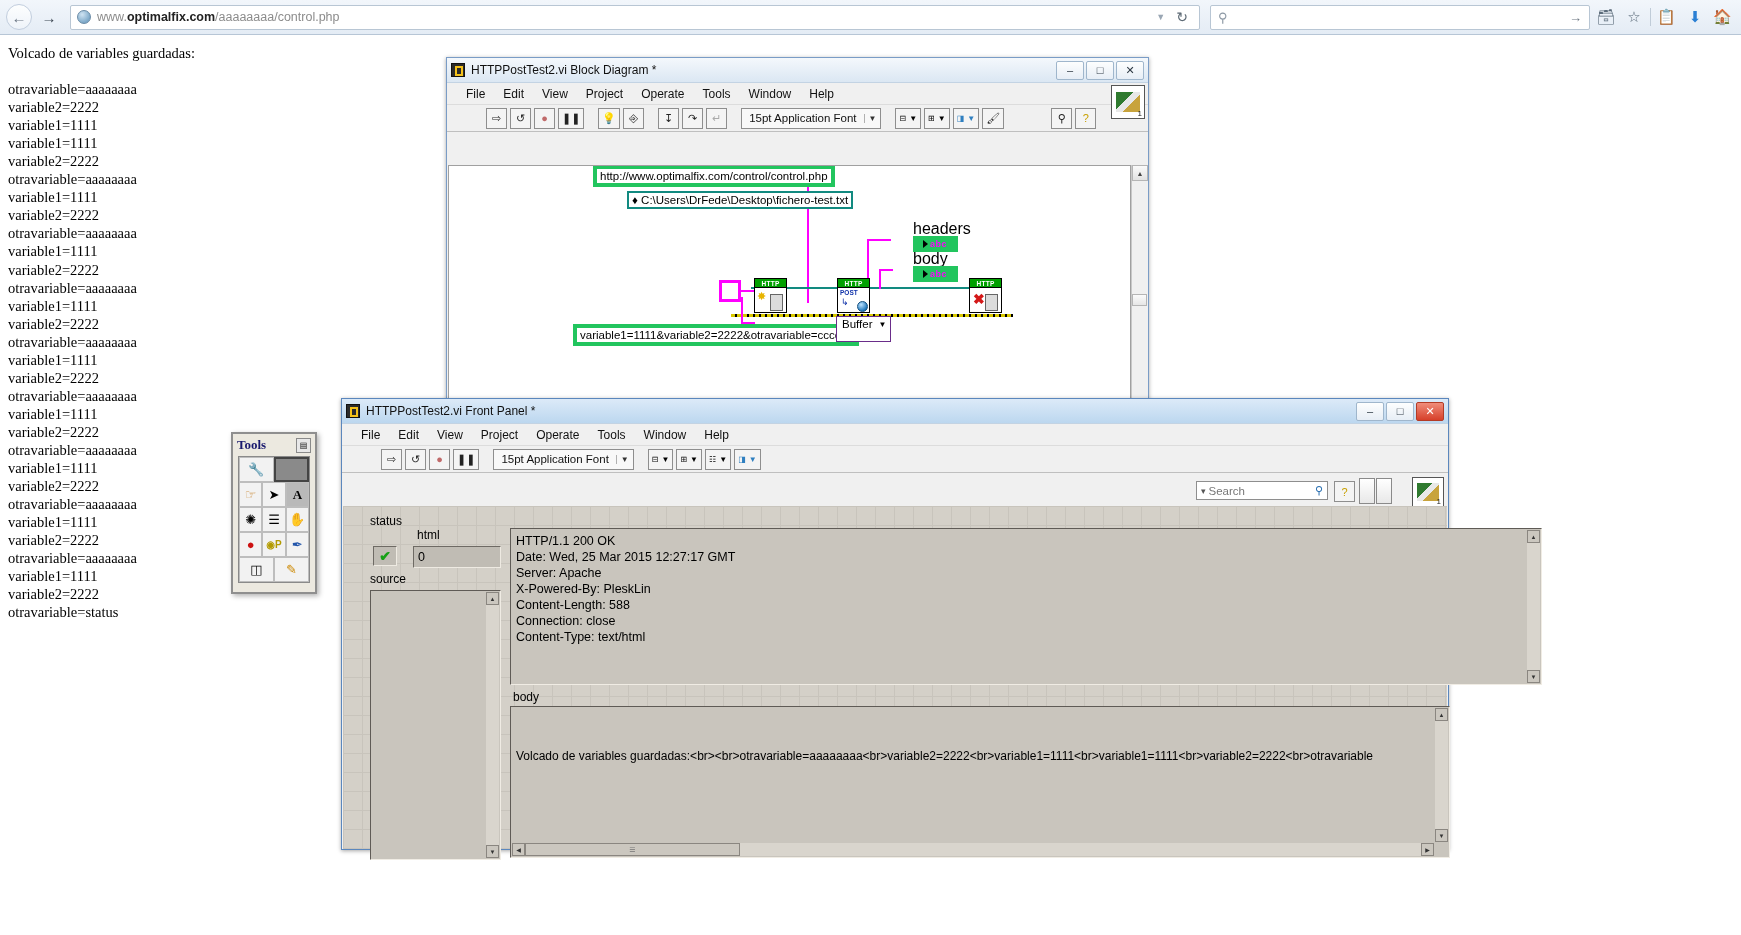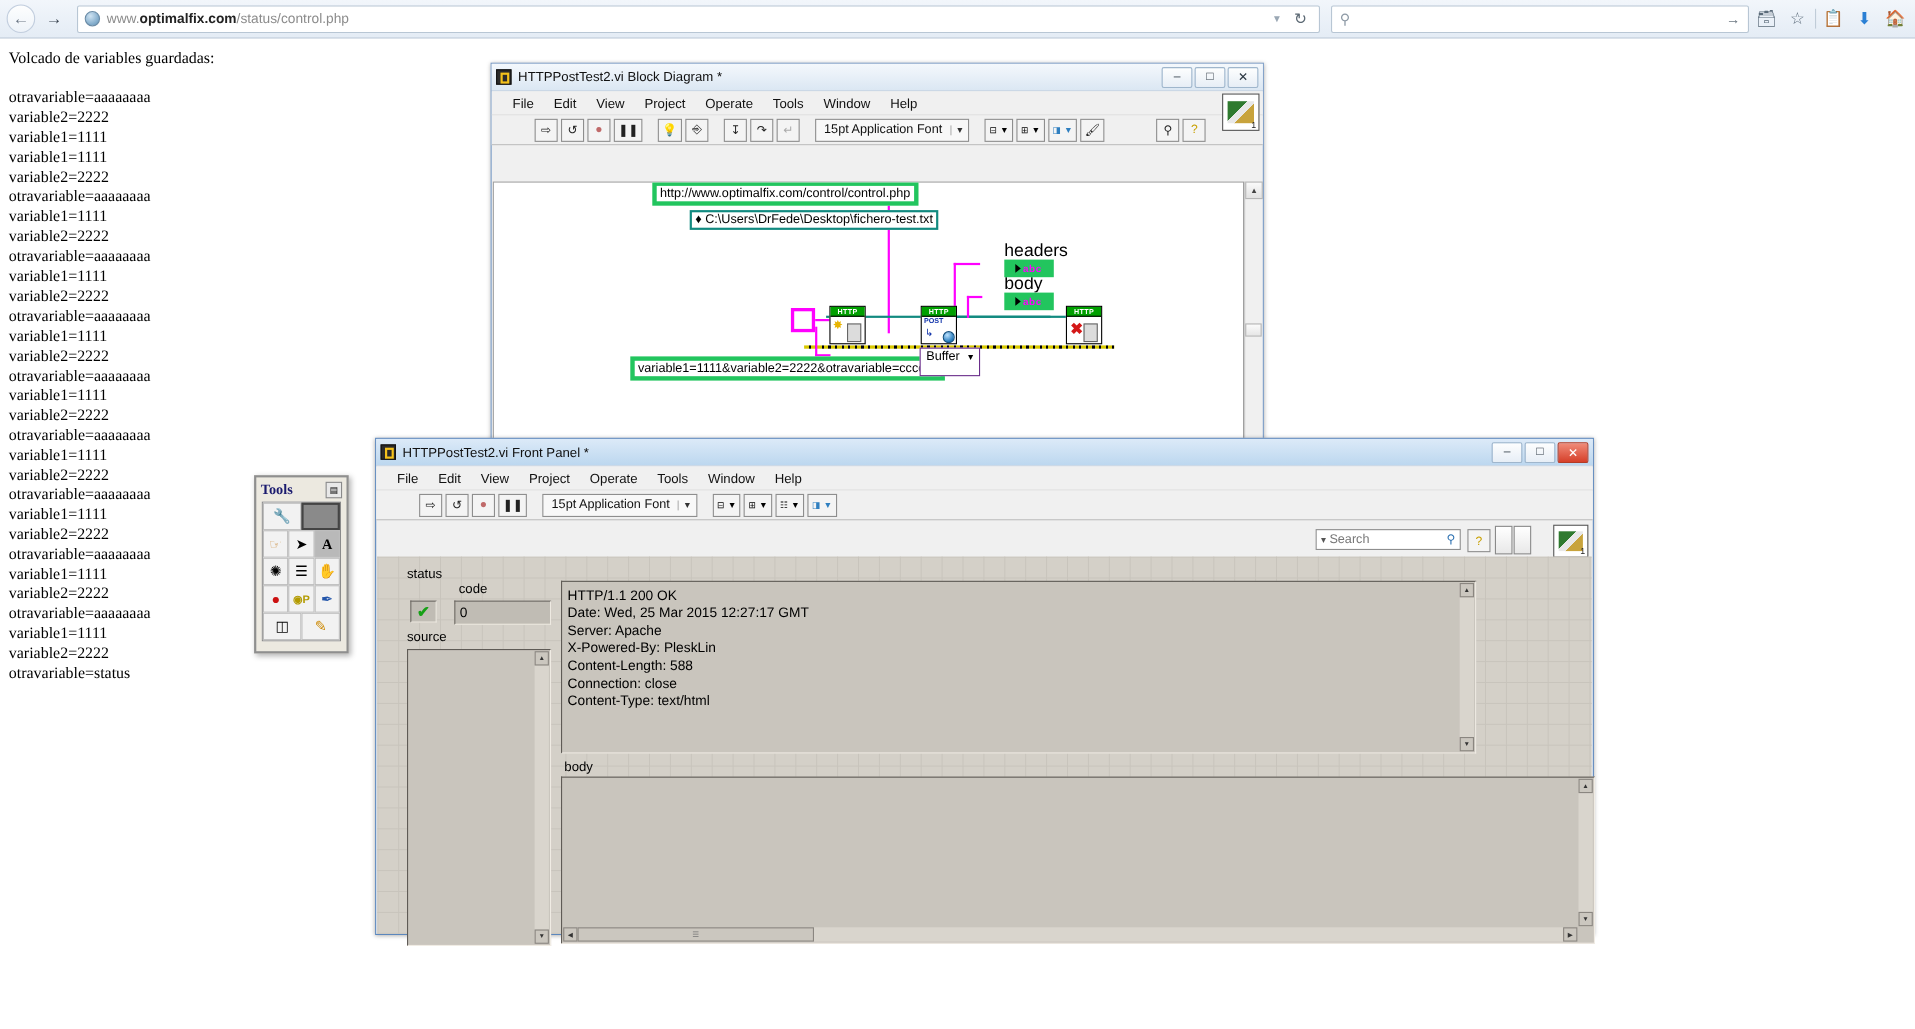--- a/index.html
+++ b/index.html
@@ -200,21 +200,21 @@
 <body>
 
 <div id="root">
 
   <div class="browser-bar">
     <div class="nav-btn">←</div>
     <div class="nav-btn fwd">→</div>
 
     <div class="urlbar">
       <div class="globe"></div>
-      <div class="url-text"><span>www.</span><b>optimalfix.com</b><span>/status/control.php</span></div>
+      <div class="url-text"><span>www.</span><b>optimalfix.com</b><span>/aaaaaaaa/control.php</span></div>
       <div class="url-dd">▼</div>
       <div class="reload">↻</div>
     </div>
 
     <div class="searchbar">
       <span class="mag">⚲</span>
       <span class="ph"></span>
       <span class="search-go">→</span>
     </div>
 
@@ -454,55 +454,56 @@
     <div class="grid-ico" style="left:1017px; top:79px; width:16px; height:26px; background:linear-gradient(#fff,#e8e8e8);"></div>
     <div class="grid-ico" style="left:1034px; top:79px; width:16px; height:26px; background:linear-gradient(#fff,#e8e8e8);"></div>
     <div class="lv-corner" style="right:4px; top:78px; width:32px; height:30px;">
       <div class="mini" style="width:22px;height:18px;"></div>
       <div class="num">1</div>
     </div>
 
     <div class="fp-body">
 
       <div class="fp-label" style="left:27px; top:8px;">status</div>
-      <div class="fp-label" style="left:74px; top:22px;">code</div>
+      <div class="fp-label" style="left:74px; top:22px;">html</div>
       <div class="fp-label" style="left:27px; top:66px;">source</div>
 
       <div class="status-led sunken" style="left:30px; top:40px;">
         <div style="color:#16a016; font-size:14px; text-align:center; line-height:18px; font-weight:bold;">✔</div>
       </div>
 
       <div class="code-field sunken" style="left:70px; top:40px; width:88px;">
         <span>0</span>
       </div>
 
       <div class="txtbox" style="left:27px; top:84px; width:131px; height:270px;">
         <div class="content"></div>
         <div class="mini-sb-v">
           <div class="msb-arr">▲</div>
           <div class="msb-arr">▼</div>
         </div>
       </div>
 
-      <div class="txtbox" style="left:167px; top:22px; width:832px; height:157px;">
+      <div class="txtbox" style="left:167px; top:22px; width:1032px; height:157px;">
         <div class="content">HTTP/1.1 200 OK
 Date: Wed, 25 Mar 2015 12:27:17 GMT
 Server: Apache
 X-Powered-By: PleskLin
 Content-Length: 588
 Connection: close
 Content-Type: text/html</div>
         <div class="mini-sb-v">
           <div class="msb-arr">▲</div>
           <div class="msb-arr">▼</div>
         </div>
       </div>
 
       <div class="fp-label" style="left:170px; top:184px;">body</div>
       <div class="txtbox" style="left:167px; top:200px; width:940px; height:152px;">
+        <div class="one-line" style="padding-top:42px;">Volcado de variables guardadas:&lt;br&gt;&lt;br&gt;otravariable=aaaaaaaa&lt;br&gt;variable2=2222&lt;br&gt;variable1=1111&lt;br&gt;variable1=1111&lt;br&gt;variable2=2222&lt;br&gt;otravariable</div>
         <div class="mini-sb-v" style="bottom:15px;">
           <div class="msb-arr">▲</div>
           <div class="msb-arr">▼</div>
         </div>
         <div class="mini-sb-h" style="right:15px;">
           <div class="msb-arr">◀</div>
           <div style="width:215px;height:13px;background:#cbc7bf;border:1px solid #8a8680;display:flex;align-items:center;justify-content:center;font-size:7px;color:#777;">☰</div>
           <div class="msb-arr" style="margin-left:auto;">▶</div>
         </div>
       </div>

